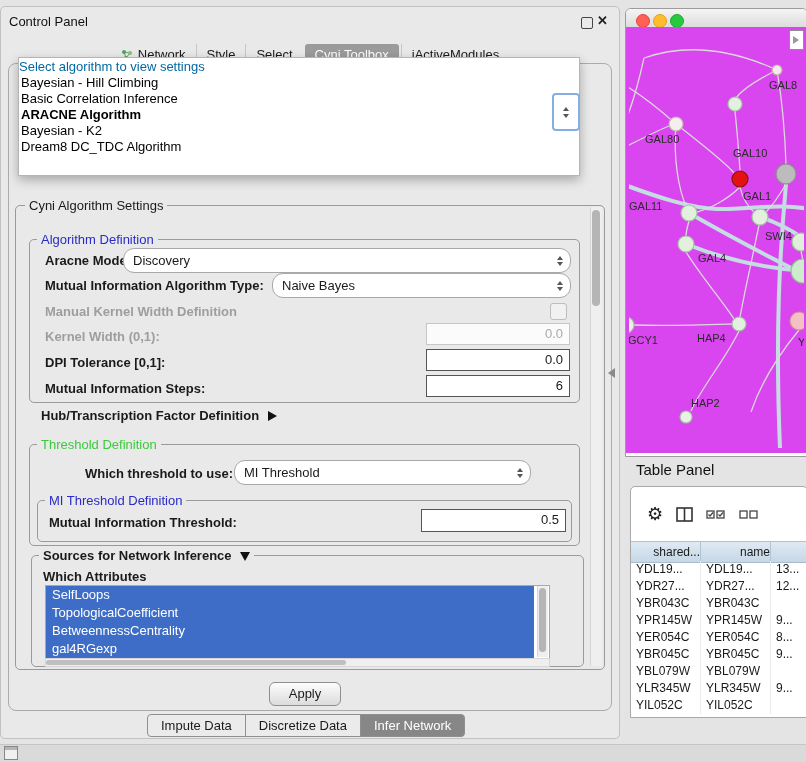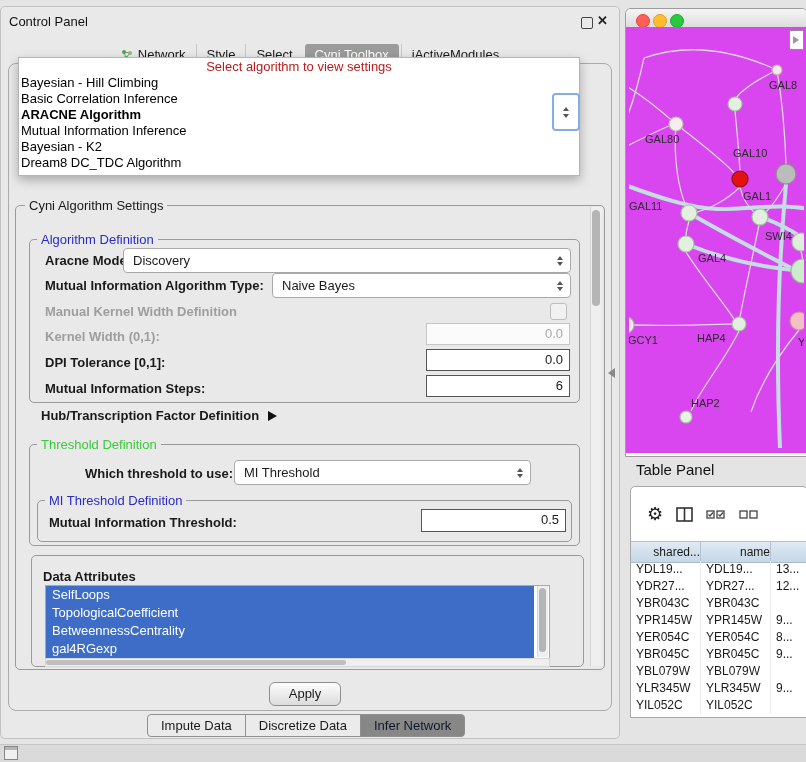--- a/index.html
+++ b/index.html
@@ -18,34 +18,34 @@
   .tabbar{left:0;top:36px;width:618px;height:23px;display:flex;justify-content:center;align-items:center}
   .tab{padding:3px 10px;display:flex;align-items:center;gap:5px;white-space:nowrap}
   .tab + .tab{border-left:1px solid #c6c6c6}
   .tab.sel{background:#9b9b9b;color:#fff;border-radius:3px;border-left:none;margin:0 2px}
 
   .content-border{left:7px;top:56px;width:602px;height:646px;border:1px solid #ababab;border-radius:8px}
 
   
   .dropdown{left:18px;top:57px;width:560px;height:116px;background:#fff;border:1px solid #b5b5b5;
             box-shadow:0 4px 10px rgba(0,0,0,.28);z-index:40;padding-top:1px}
-  .dd-ph{height:16px;line-height:16px;text-align:center;color:#b91c1c}
+  .dd-ph{height:16px;line-height:16px;text-align:left;color:#0369a1}
   .dd-item{height:16px;line-height:16px;padding-left:2px;color:#000}
   .dd-item.sel{font-weight:bold}
   .combo-frag{left:552px;top:93px;width:24px;height:34px;background:#fff;border:2px solid #85aee3;
               border-radius:4px;z-index:50;display:flex;flex-direction:column;align-items:center;justify-content:center;gap:3px}
 
   
   .group{border:1px solid #9a9a9a;border-radius:5px}
   .gtitle{background:#e9e9e9;padding:0 4px;white-space:nowrap}
   .blue{color:#2a2ac8}
   .green{color:#3bca3b}
 
   
-  .combo{background:#fff;border:1px solid #a9a9a9;border-radius:4px;display:flex;align-items:center}
+  .combo{background:#fff;border:1px solid #a9a9a9;border-radius:11px;display:flex;align-items:center}
   .combo-val{padding-left:9px;flex:1}
   .combo-arrows{width:14px;display:flex;flex-direction:column;align-items:center;gap:2px;margin-right:3px}
   .tri-up{width:0;height:0;border-left:3.5px solid transparent;border-right:3.5px solid transparent;border-bottom:4.5px solid #555}
   .tri-dn{width:0;height:0;border-left:3.5px solid transparent;border-right:3.5px solid transparent;border-top:4.5px solid #555}
 
   .field{background:#fff;border:1px solid #555;text-align:right;padding-right:6px;line-height:20px}
   .field.dis{background:#fbfbfb;border-color:#c6c6c6;color:#a8a8a8}
   .checkbox{width:15px;height:15px;background:#f1f1f1;border:1px solid #bdbdbd;border-radius:3px}
 
   .arrow-right{display:inline-block;width:0;height:0;border-top:5.5px solid transparent;border-bottom:5.5px solid transparent;border-left:9px solid #111;margin-left:9px;vertical-align:-1px}
@@ -58,21 +58,21 @@
   .hscroll{background:#efefef;border:1px solid #d6d6d6}
   .hthumb{background:#bfbfbf;border-radius:4px;height:5px;margin-top:1px}
 
   .apply-btn{left:268px;top:675px;width:70px;height:22px;border:1px solid #8f8f8f;border-radius:6px;
              background:linear-gradient(#fdfdfd,#dcdcdc);text-align:center;line-height:21px}
 
   .btabs{left:147px;top:707px;display:flex}
   .btab{height:21px;line-height:21px;padding:0 13px;border:1px solid #8f8f8f;margin-left:-1px;background:#ebebeb;white-space:nowrap}
   .btab:first-child{border-radius:4px 0 0 4px}
   .btab:last-child{border-radius:0 4px 4px 0}
-  .btab.sel{background:#878787;color:#0f172a}
+  .btab.sel{background:#878787;color:#ffffff}
 
   
   .netwin{left:625px;top:8px;width:181px;height:447px;border:1px solid #9c9c9c;border-radius:6px 6px 0 0;overflow:hidden;background:#fff}
   .net-titlebar{position:absolute;left:0;top:0;width:100%;height:21px;background:linear-gradient(#f5f5f5,#d8d8d8);border-bottom:1px solid #aeaeae}
   .light{position:absolute;top:5px;width:12px;height:12px;border-radius:50%}
   .net-content{position:absolute;left:0;top:18px;width:175px;height:420px;border:3px solid #d946ef;background:#d946ef;overflow:hidden}
   .birdseye{position:absolute;right:0;top:0;width:13px;height:18px;background:#fff;border:1px solid #8f8f8f}
   .be-tri{width:0;height:0;border-top:4px solid transparent;border-bottom:4px solid transparent;border-left:6px solid #9a9a9a;margin:5px 0 0 3px}
 
   .splitter{left:608px;top:368px;width:0;height:0;border-top:5px solid transparent;border-bottom:5px solid transparent;border-right:7px solid #8a8a8a}
@@ -185,21 +185,24 @@
         <i class="tri-dn"></i>
       </span>
   </div>
 
   <div class="abs group" style="left:36px;top:493px;width:533px;height:40px"></div>
   <span class="abs gtitle blue" style="left:44px;top:486px">MI Threshold Definition</span>
   <span class="abs b" style="left:48px;top:508px">Mutual Information Threshold:</span>
   <div class="abs field" style="left:420px;top:502px;width:137px;height:21px">0.5</div>
 
   <div class="abs group" style="left:30px;top:548px;width:551px;height:110px"></div>
-  <span class="abs b" style="left:42px;top:562px">Data Attributes</span>
+  <div class="abs gtitle" style="left:38px;top:541px">
+    <span class="b">Sources for Network Inference</span><span class="arrow-down"></span>
+  </div>
+  <span class="abs b" style="left:42px;top:562px">Which Attributes</span>
   <div class="abs attr-list" style="left:44px;top:578px;width:503px;height:73px">
       <div class="attr-item">SelfLoops</div>
       <div class="attr-item">TopologicalCoefficient</div>
       <div class="attr-item">BetweennessCentrality</div>
       <div class="attr-item">gal4RGexp</div>
     </div>
   <div class="abs vscroll" style="left:536px;top:579px;width:10px;height:71px">
     <div class="vthumb" style="width:7px;height:64px;margin-top:2px"></div>
   </div>
   <div class="abs hscroll" style="left:44px;top:651px;width:503px;height:7px">
@@ -214,21 +217,20 @@
     <div class="btab sel">Infer Network</div>
   </div>
 </div>
 
 <div class="abs dropdown">
   <div class="dd-ph">Select algorithm to view settings</div>
   <div>
       <div class="dd-item">Bayesian - Hill Climbing</div>
       <div class="dd-item">Basic Correlation Inference</div>
       <div class="dd-item sel">ARACNE Algorithm</div>
-      <div class="dd-item">Mutual Information Inference</div>
       <div class="dd-item">Bayesian - K2</div>
       <div class="dd-item">Dream8 DC_TDC Algorithm</div>
     </div>
 </div>
 <div class="abs combo-frag">
   <i class="tri-up"></i>
     <i class="tri-dn"></i>
 </div>
 
 <div class="abs splitter"></div>

